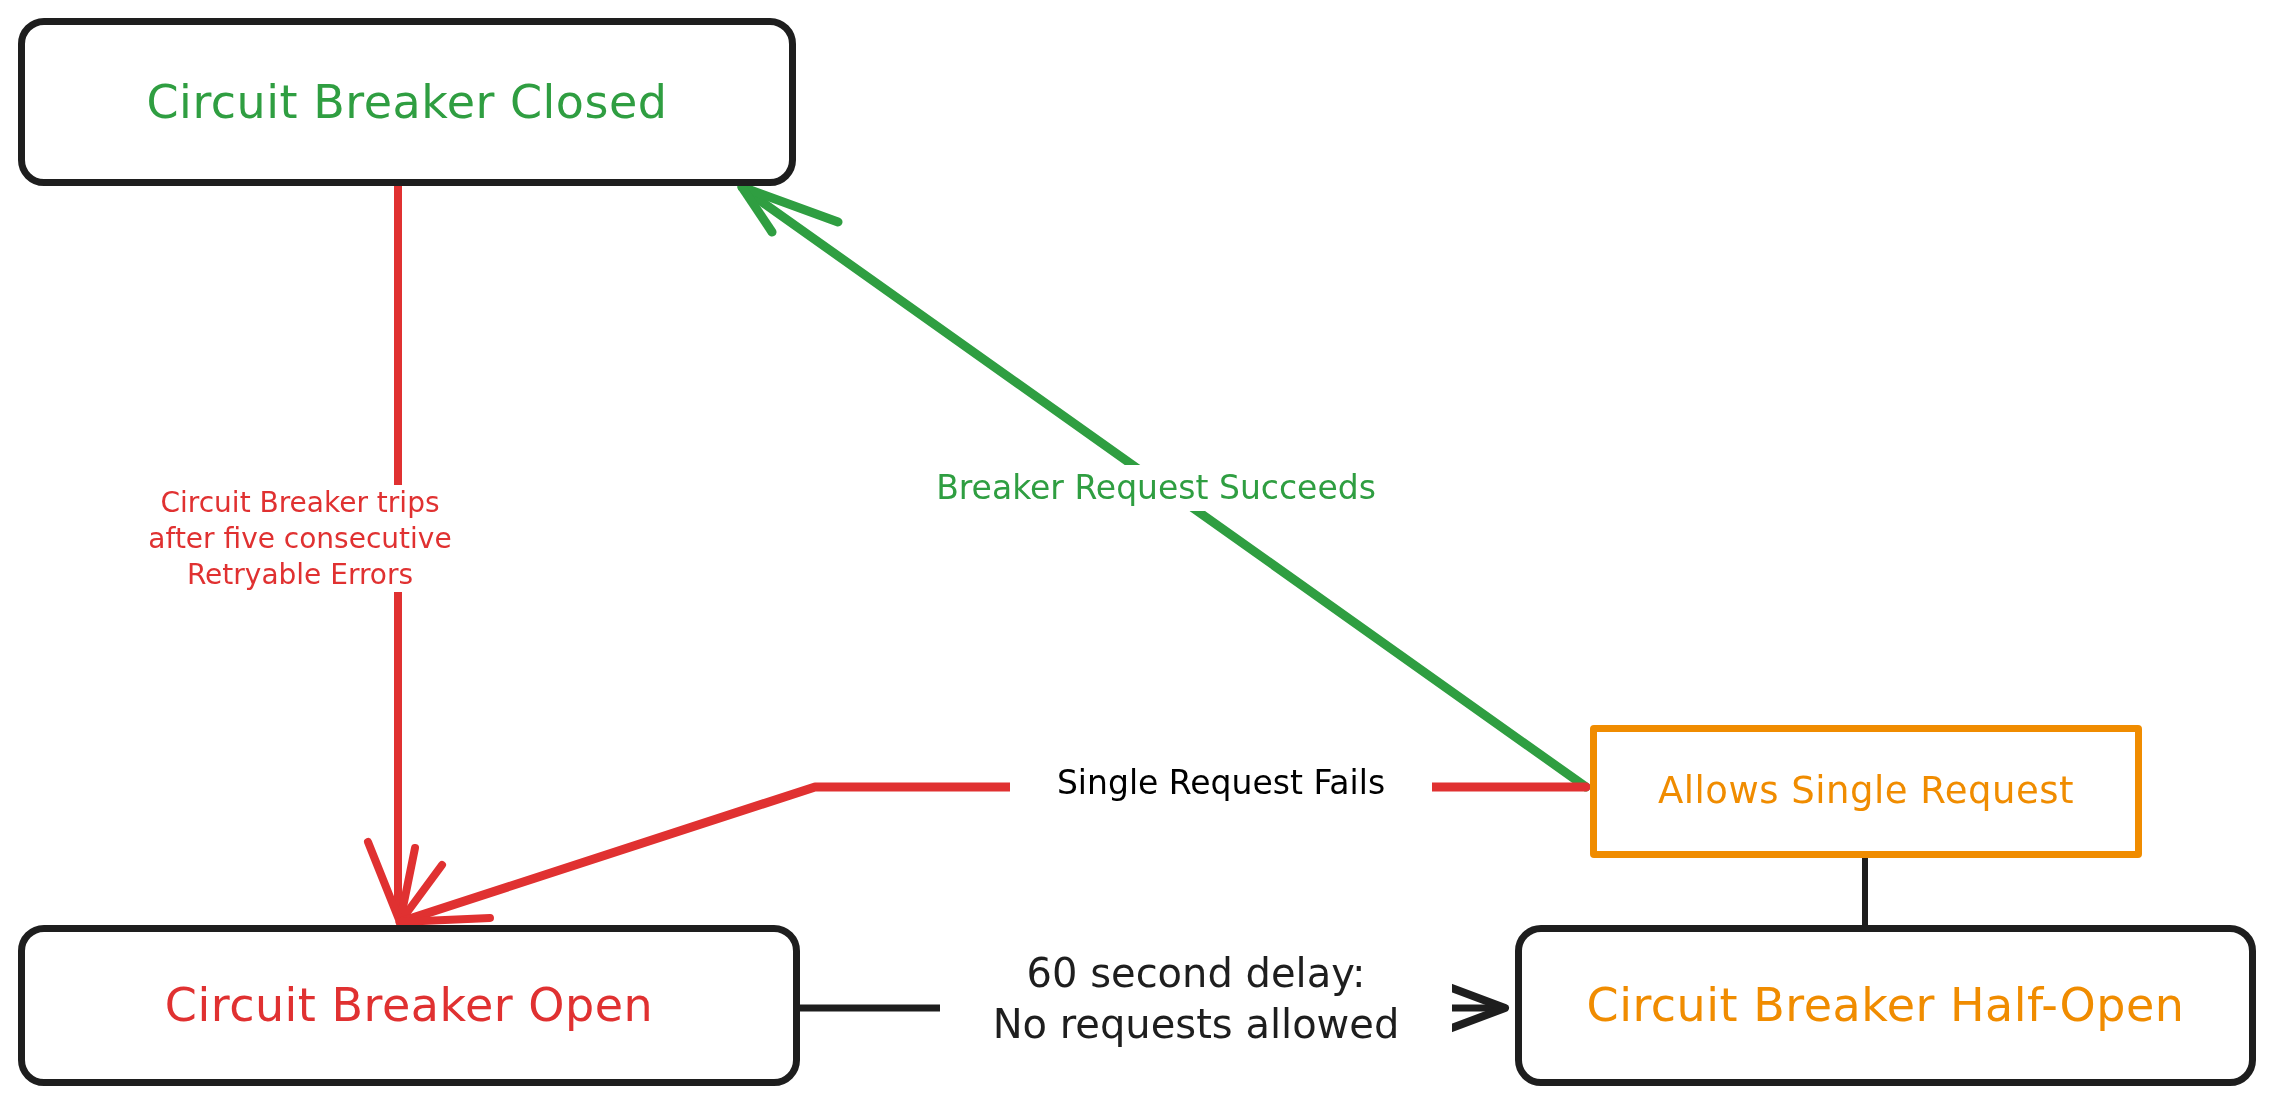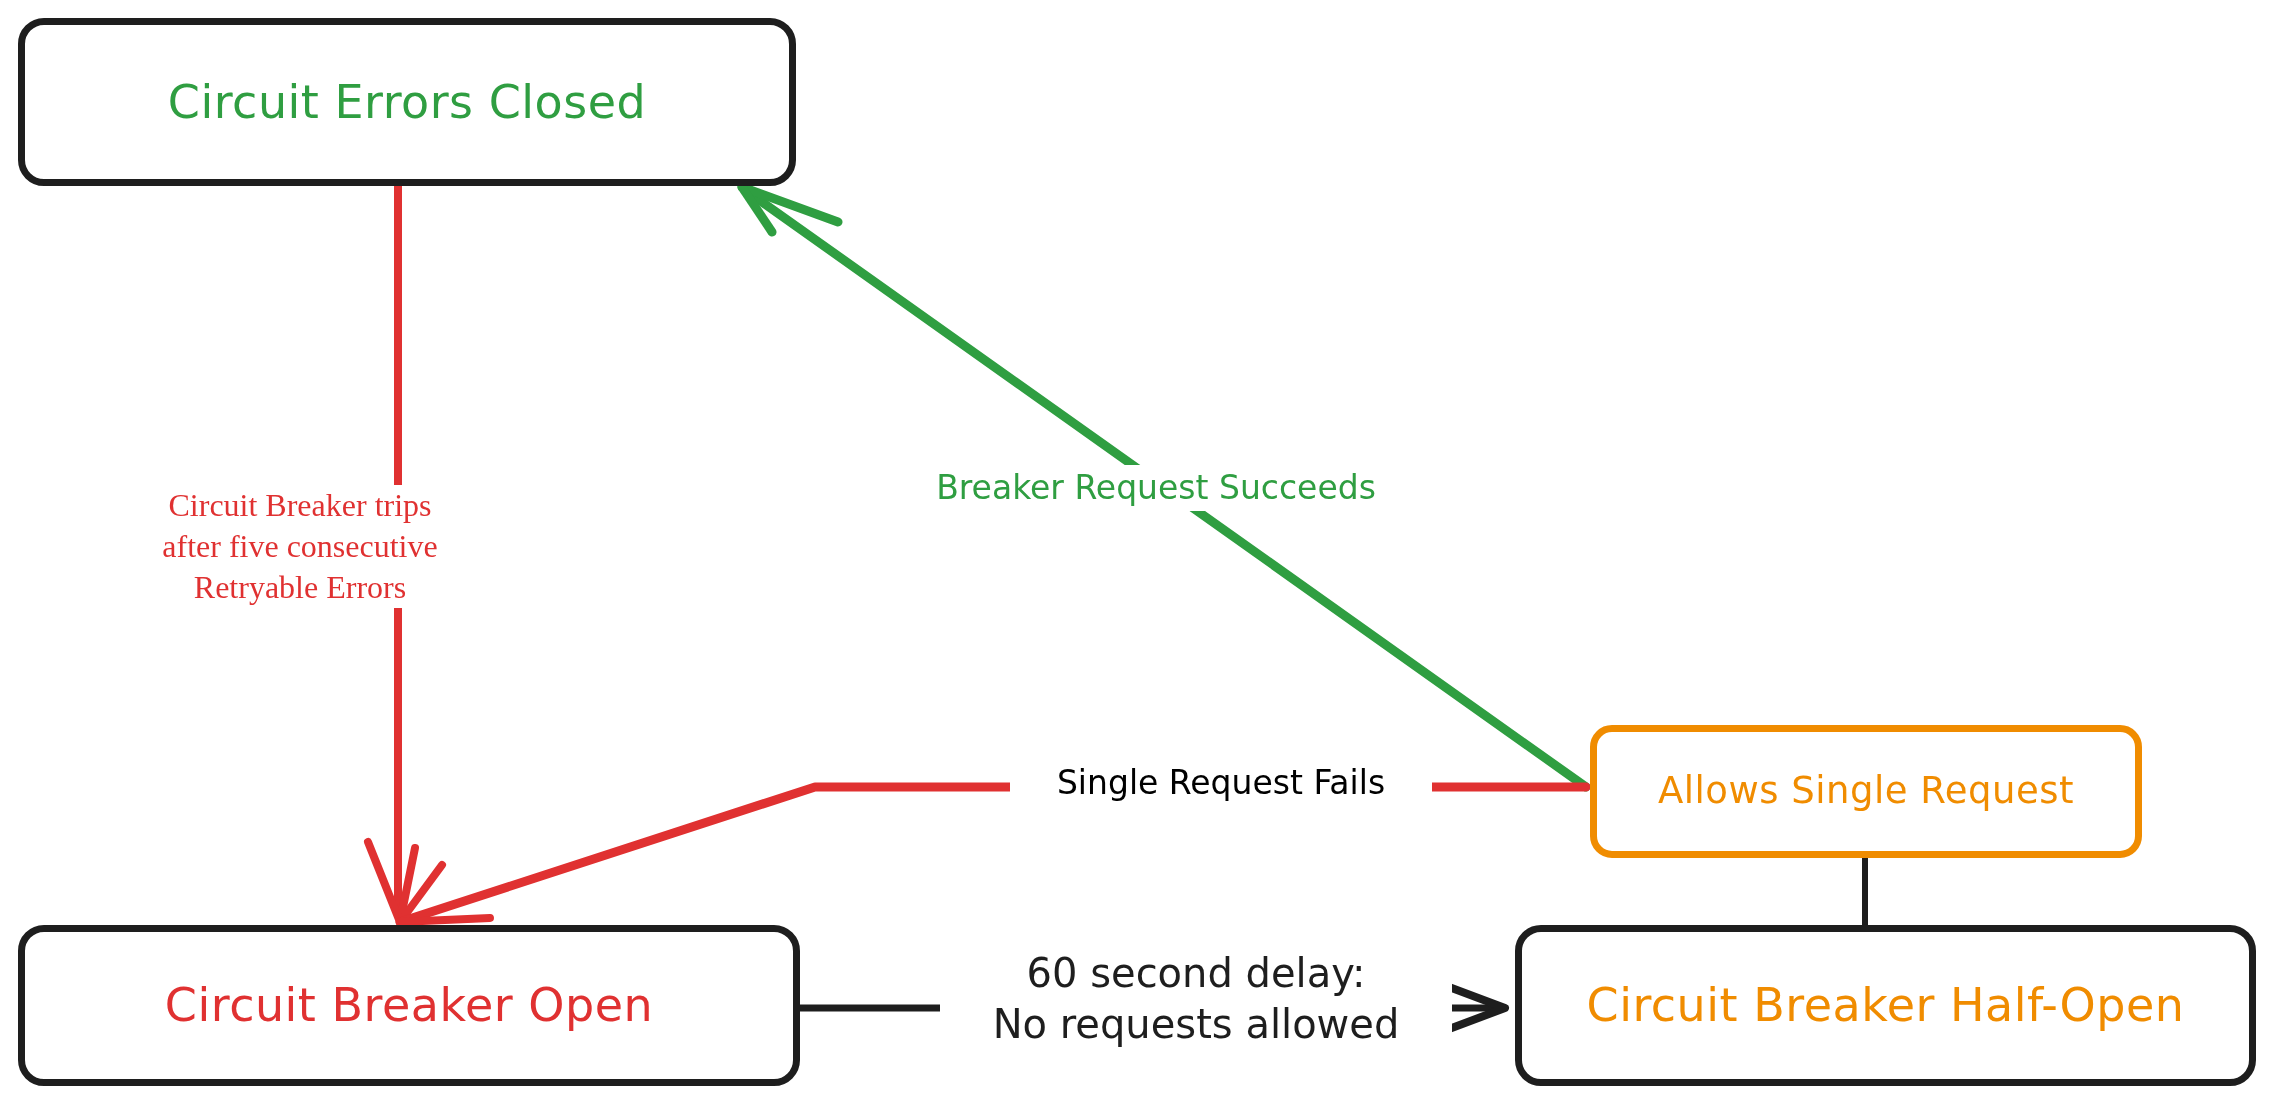--- a/index.html
+++ b/index.html
@@ -65,40 +65,39 @@
   }
   #node-open .node-label { font-size: 46px; text-align: right; }
 
   #node-halfopen {
     left: 1515px; top: 925px; width: 741px; height: 161px;
   }
   #node-halfopen .node-label { font-size: 46px; }
 
   #node-allows {
     left: 1590px; top: 725px; width: 552px; height: 133px;
-    border-radius: 22px;
+    border-radius: 4px;
   }
   #node-allows .node-label { font-size: 37px; }
 
   
   .edge-label {
     position: absolute;
     font-family: "DejaVu Sans", sans-serif;
     line-height: 1.28;
     white-space: pre-line;
     text-align: center;
     background: #ffffff;
     z-index: 2;
     pointer-events: auto;
   }
   #edge-label-trips {
     left: 120px; top: 485px; width: 360px;
-    font-size: 32px;
+    font-size: 28px;
     color: #e03131;
-    font-family: Liberation Serif, serif;
   }
   #edge-label-succeeds {
     left: 900px; top: 465px; width: 500px;
     font-size: 33px;
     color: #2f9e41;
     padding: 2px 6px;
   }
   #edge-label-fails {
     left: 1010px; top: 760px; width: 410px;
     font-size: 33px;
@@ -151,21 +150,21 @@
 Retryable Errors</div>
 
   <div class="edge-label label-green" id="edge-label-succeeds">Breaker Request Succeeds</div>
 
   <div class="edge-label label-red" id="edge-label-fails">Single Request Fails</div>
 
   <div class="edge-label label-black" id="edge-label-delay">60 second delay:
 No requests allowed</div>
 
   <div class="node node-black" id="node-closed">
-    <span class="node-label label-green">Circuit Errors Closed</span>
+    <span class="node-label label-green">Circuit Breaker Closed</span>
   </div>
 
   <div class="node node-black" id="node-open">
     <span class="node-label label-red">Circuit Breaker Open</span>
   </div>
 
   <div class="node node-black" id="node-halfopen">
     <span class="node-label label-orange">Circuit Breaker Half-Open</span>
   </div>
 

